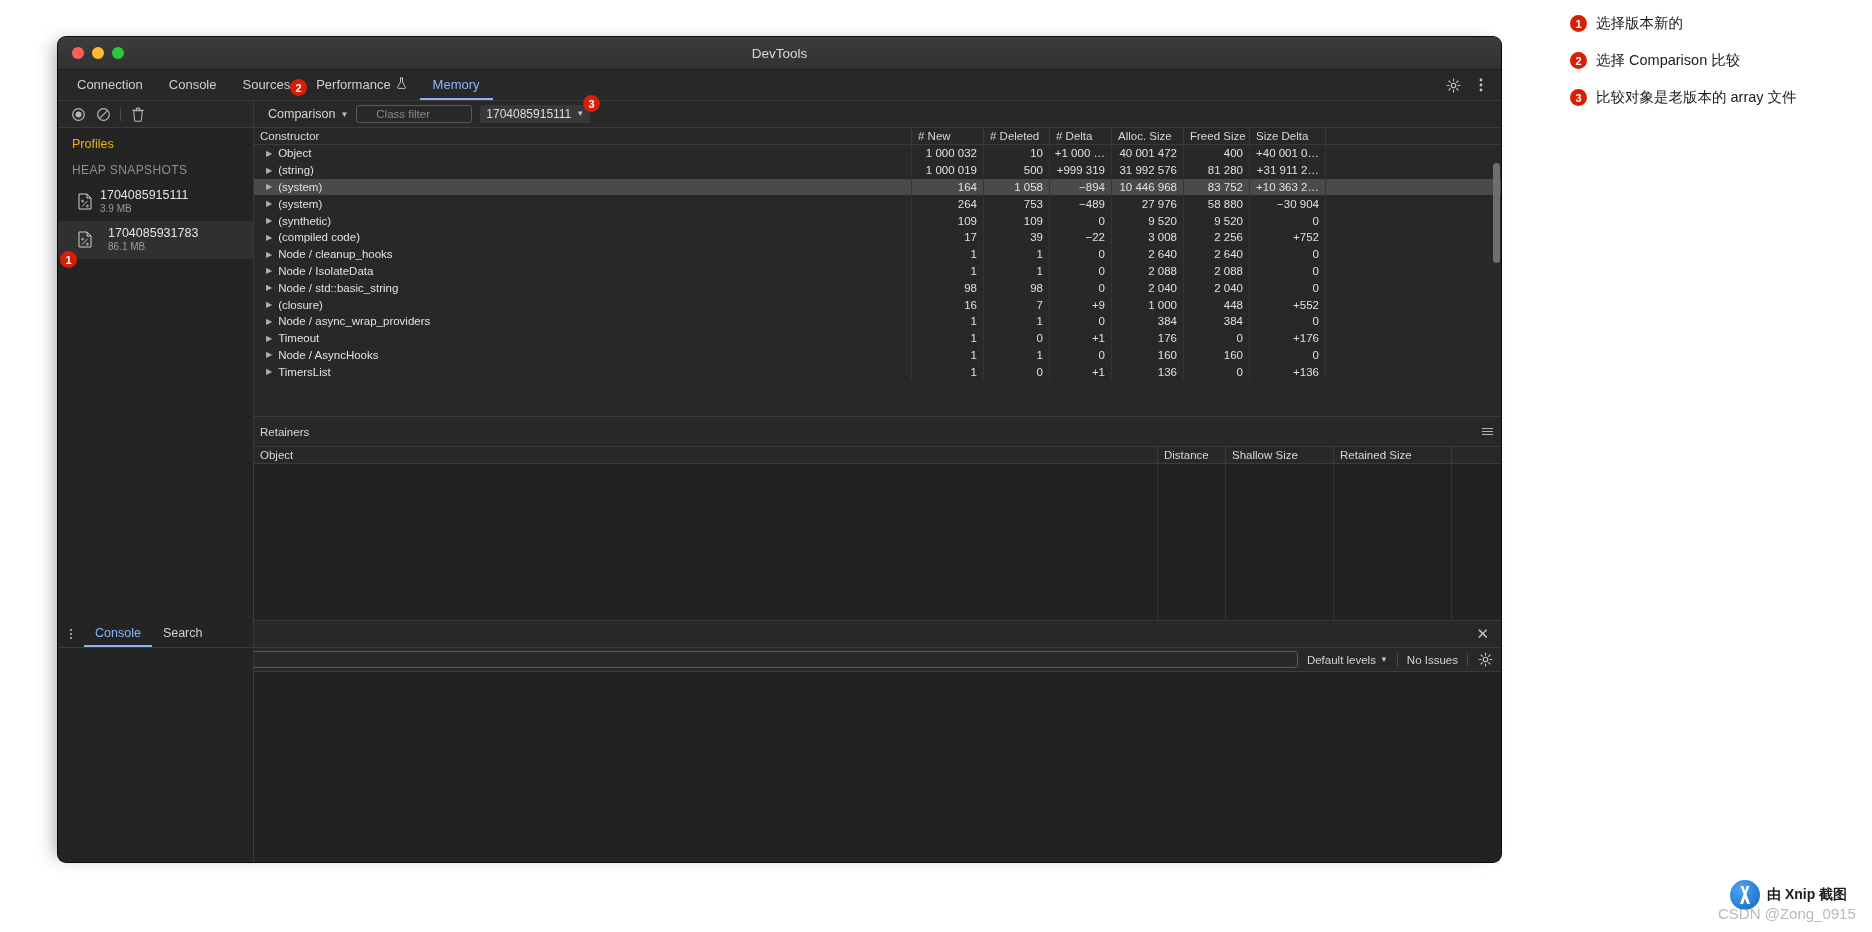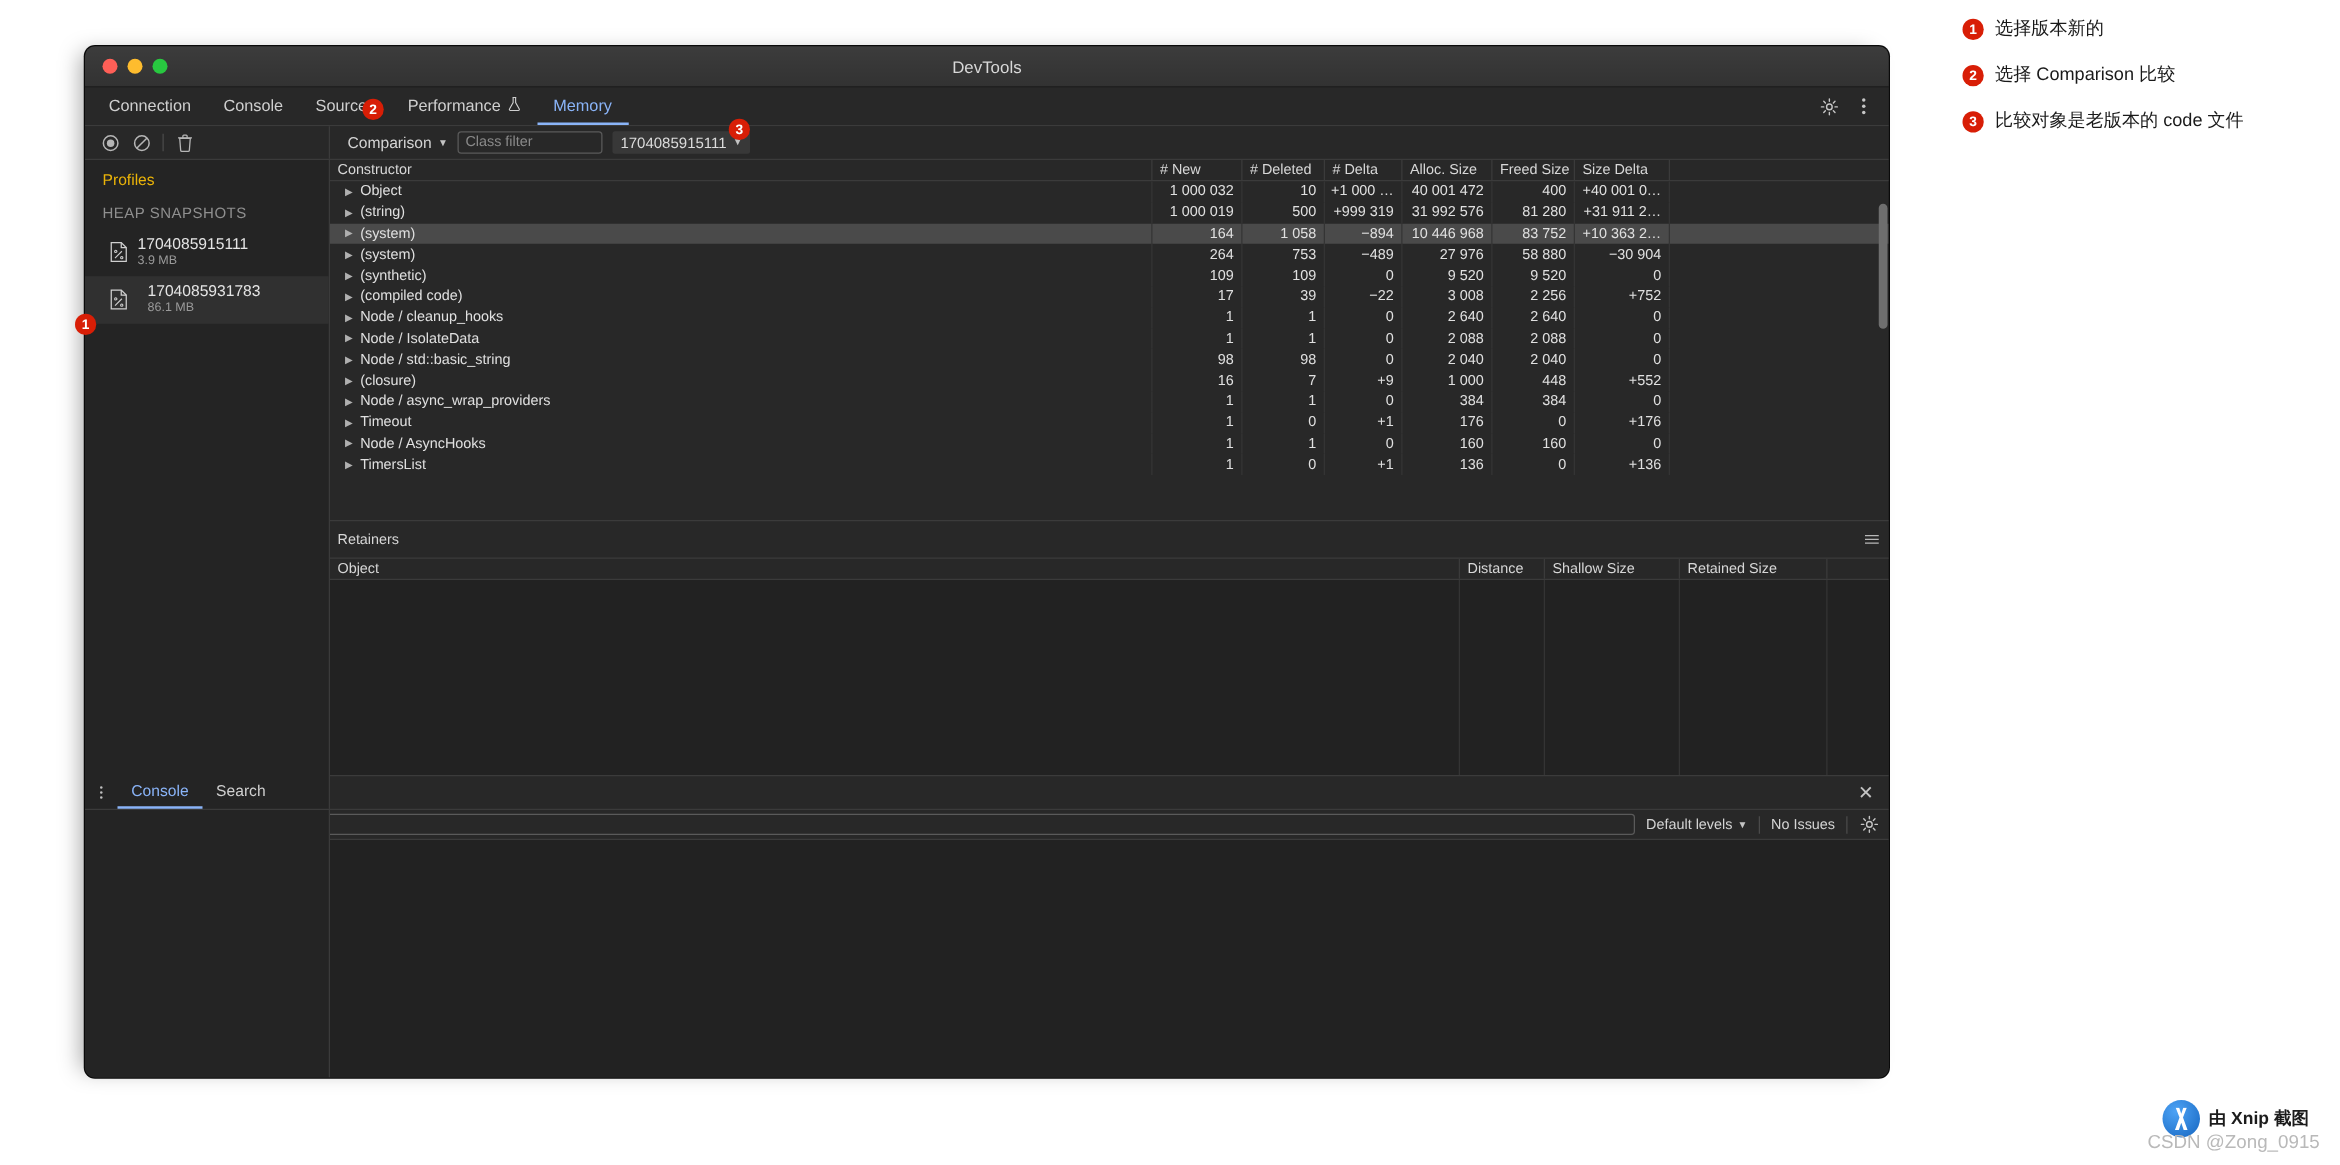--- a/index.html
+++ b/index.html
@@ -7,21 +7,21 @@
     width: 1872px; height: 932px;
     background: #ffffff;
     font-family: "Liberation Sans", sans-serif;
     overflow: hidden;
   }
   #root { position: relative; width: 1872px; height: 932px; }
 
   
   .window {
     position: absolute;
-    left: 68px; top: 37px;
+    left: 58px; top: 37px;
     width: 1443px; height: 825px;
     background: #282828;
     border-radius: 8px;
     box-shadow: 0 0 0 1px #0a0a0a, -9px 0 18px -6px rgba(0,0,0,.35);
     overflow: hidden;
     display: flex; flex-direction: column;
   }
   .titlebar {
     height: 33px;
     background: linear-gradient(#3c3c3c, #323232);
@@ -76,21 +76,21 @@
   .tb-right { display: flex; align-items: center; gap: 8px; padding-left: 14px; height: 100%; position: relative; }
   .dropdown {
     display: flex; align-items: center; gap: 5px;
     font-size: 12.5px; color: #d4d4d4; cursor: default;
   }
   .caret { font-size: 8px; color: #c4c4c4; }
   .classfilter {
     width: 116px; height: 18px; line-height: 17px;
     border: 1px solid #5a5a5a; border-radius: 3px;
     background: transparent; color: #8a8a8a;
-    font-size: 11.5px; padding: 0 5px;
+    font-size: 11.5px; padding: 0 19px;
   }
   .snapsel {
     height: 18px; line-height: 18px;
     background: #383838; border-radius: 2px;
     color: #dcdcdc; font-size: 12px; padding: 0 6px;
     display: flex; align-items: center; gap: 5px;
   }
 
   
   .body { flex: 1 1 auto; display: flex; min-height: 0; }
@@ -624,21 +624,21 @@
     <div class="note">
       <span class="badge">1</span>
       <span class="note-text">选择版本新的</span>
     </div>
     <div class="note">
       <span class="badge">2</span>
       <span class="note-text">选择 Comparison 比较</span>
     </div>
     <div class="note">
       <span class="badge">3</span>
-      <span class="note-text">比较对象是老版本的 code 文件</span>
+      <span class="note-text">比较对象是老版本的 array 文件</span>
     </div>
   </div>
 
   <div class="watermark">
     <span class="wm-logo"></span>
     <span class="wm-text">由 Xnip 截图</span>
   </div>
   <div class="wm-sub">CSDN @Zong_0915</div>
 
 </div>

